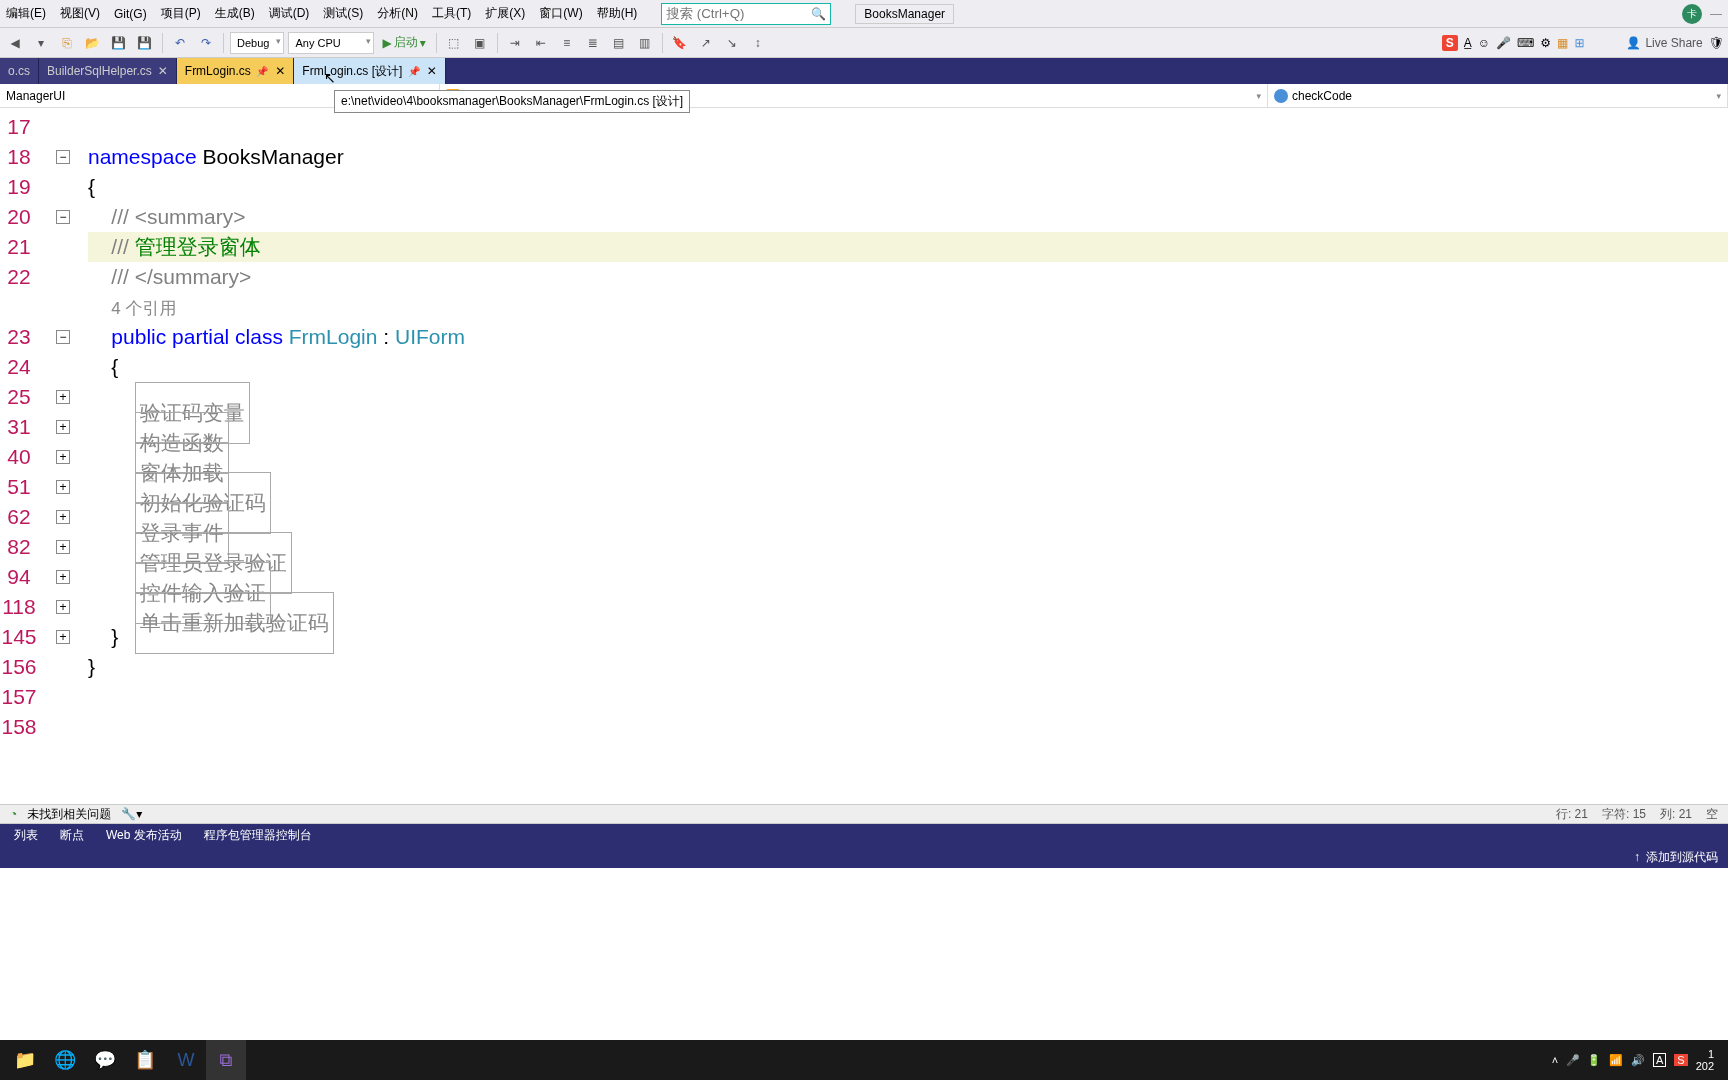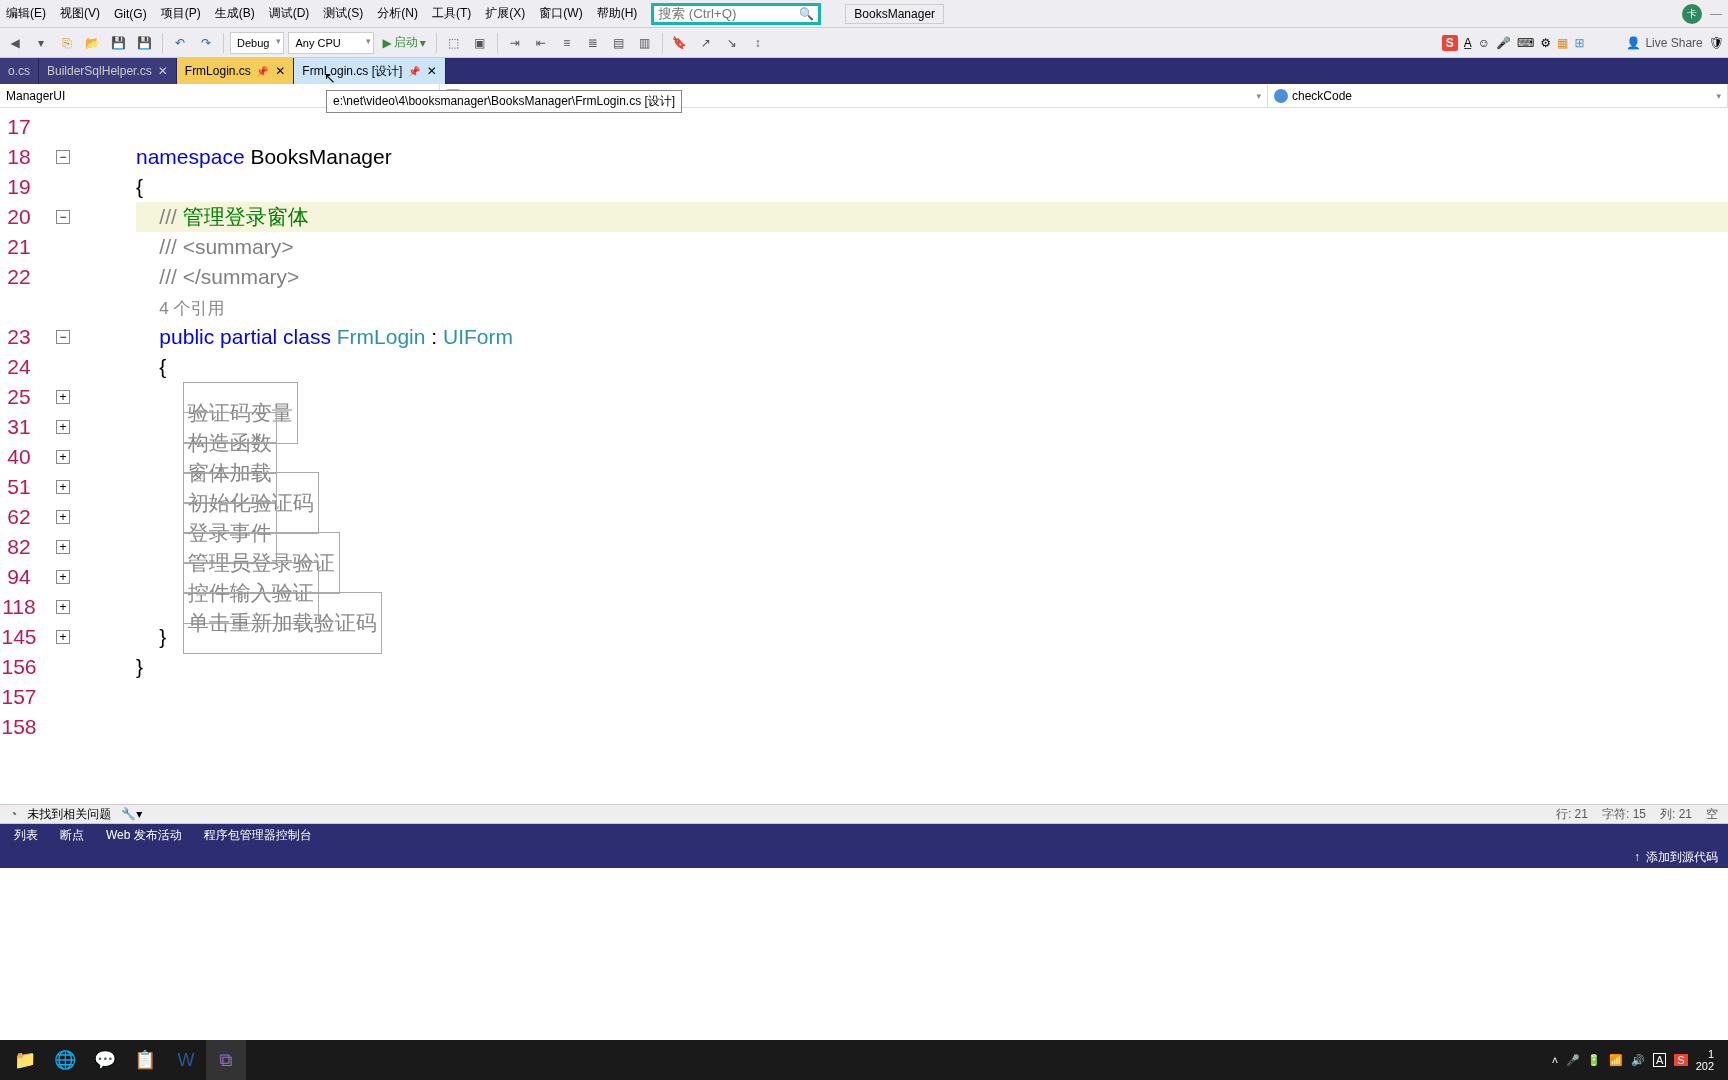--- a/index.html
+++ b/index.html
@@ -1,20 +1,20 @@
 <!DOCTYPE html>
 <html><head>
 <meta charset="utf-8">
 <style>
 * { margin: 0; padding: 0; box-sizing: border-box; font-family: "Microsoft YaHei", "Segoe UI", sans-serif; }
 body { background: #fff; width: 1728px; height: 1080px; overflow: hidden; font-size: 12px; color: #000; }
 
 .menubar { display: flex; align-items: center; height: 28px; background: #eeeef2; border-bottom: 1px solid #ccc; padding: 0 6px; gap: 14px; }
 .menubar .menu-item { cursor: default; }
-.menubar .search { border: 3px solid #14b8a6; background: #fff; height: 22px; width: 170px; display: flex; align-items: center; padding: 0 4px; }
+.menubar .search { margin-left: 10px; border: 1px solid #14b8a6; background: #fff; height: 22px; width: 170px; display: flex; align-items: center; padding: 0 4px; }
 .menubar .search input { border: none; outline: none; width: 140px; }
 .menubar .search .sicon { margin-left: auto; color: #666; }
 .menubar .project { border: 1px solid #ccc; padding: 2px 8px; margin-left: 10px; }
 .menubar .right { margin-left: auto; display: flex; align-items: center; gap: 8px; }
 .menubar .avatar { width: 20px; height: 20px; border-radius: 50%; background: #2d8a5f; color: #fff; display: flex; align-items: center; justify-content: center; font-size: 10px; }
 
 .toolbar { display: flex; align-items: center; height: 30px; background: #eeeef2; border-bottom: 1px solid #ccc; padding: 0 4px; gap: 4px; }
 .tb-btn { width: 22px; height: 22px; display: flex; align-items: center; justify-content: center; color: #555; }
 .tb-sep { width: 1px; height: 20px; background: #ccc; margin: 0 2px; }
 .config-sel { border: 1px solid #ccc; height: 22px; padding: 0 14px 0 6px; background: #fff; position: relative; font-size: 11px; display: flex; align-items: center; }
@@ -31,29 +31,29 @@
 .doc-tab .close { font-size: 12px; }
 .doc-tab.design { background: #cce4f7; color: #000; }
 
 .navbar { display: flex; height: 24px; background: #fff; border-bottom: 1px solid #ddd; align-items: center; }
 .nav-item { flex: 1; border-right: 1px solid #ddd; padding: 0 6px; display: flex; align-items: center; gap: 4px; height: 100%; position: relative; }
 .nav-item::after { content: "▾"; font-size: 9px; margin-left: auto; color: #888; }
 .nav-icon { width: 14px; height: 14px; }
 .nav-icon.class { background: #f9a825; border-radius: 2px; }
 .nav-icon.field { background: #4a90d9; border-radius: 50%; }
 
-.tooltip-box { position: absolute; top: 90px; left: 326px; background: #fff; border: 1px solid #888; padding: 2px 6px; font-size: 12px; z-index: 100; }
+.tooltip-box { position: absolute; top: 90px; left: 334px; background: #fff; border: 1px solid #888; padding: 2px 6px; font-size: 12px; z-index: 100; }
 
 .editor { display: flex; height: 696px; background: #fff; position: relative; }
 .gutter { width: 48px; text-align: center; padding-right: 10px; color: #be185d; font-family: Consolas, monospace; font-size: 21px; line-height: 30px; padding-top: 4px; }
 .gutter .ln { height: 30px; }
 .fold-col { width: 40px; font-family: Consolas, monospace; font-size: 21px; line-height: 30px; padding-top: 4px; position: relative; }
 .fold-col .fc { height: 30px; display: flex; align-items: center; justify-content: flex-start; padding-left: 8px; }
 .fold-box { width: 14px; height: 14px; border: 1px solid #888; display: flex; align-items: center; justify-content: center; font-size: 12px; line-height: 1; background: #fff; }
-.code { font-family: Consolas, "Microsoft YaHei Mono", monospace; font-size: 21px; line-height: 30px; padding-top: 4px; flex: 1; position: relative; margin-left: 48px; }
+.code { font-family: Consolas, "Microsoft YaHei Mono", monospace; font-size: 21px; line-height: 30px; padding-top: 4px; flex: 1; position: relative; }
 .cl { height: 30px; white-space: pre; }
 .kw { color: #0000ff; }
 .typ { color: #2b91af; }
 .doc { color: #808080; }
 .doc-txt { color: #008000; }
 .ref { color: #888; font-size: 17px; }
 .region-box { display: inline-block; border: 1px solid #aaa; color: #888; padding: 15px 4px; }
 .hl-line { background: #f5f5dc; display: inline-block; width: 100%; }
 
 .cursor-ptr { position: absolute; top: 70px; left: 324px; font-size: 14px; z-index: 200; pointer-events: none; }
@@ -248,22 +248,22 @@
         <span class="fold-box">+</span>
       </div>
     <div class="fc"></div>
       <div class="fc"></div>
       <div class="fc"></div>
   </div>
   <div class="code">
     <div class="cl"></div>
     <div class="cl"><span class="kw">namespace</span><span> BooksManager</span></div>
     <div class="cl"><span>{</span></div>
+    <div class="cl">    <span class="doc">/// &lt;summary&gt;</span></div>
     <div class="cl hl-line">    <span class="doc">/// </span><span class="doc-txt">管理登录窗体</span></div>
-    <div class="cl">    <span class="doc">/// &lt;summary&gt;</span></div>
     <div class="cl">    <span class="doc">/// &lt;/summary&gt;</span></div>
     <div class="cl">    <span class="ref">4 个引用</span></div>
     <div class="cl">    <span class="kw">public partial class </span><span class="typ">FrmLogin</span><span> : </span><span class="typ">UIForm</span></div>
     <div class="cl">    <span>{</span></div>
     <div class="cl">        <span class="region-box">验证码变量</span></div>
     <div class="cl">        <span class="region-box">构造函数</span></div>
     <div class="cl">        <span class="region-box">窗体加载</span></div>
     <div class="cl">        <span class="region-box">初始化验证码</span></div>
     <div class="cl">        <span class="region-box">登录事件</span></div>
     <div class="cl">        <span class="region-box">管理员登录验证</span></div>

